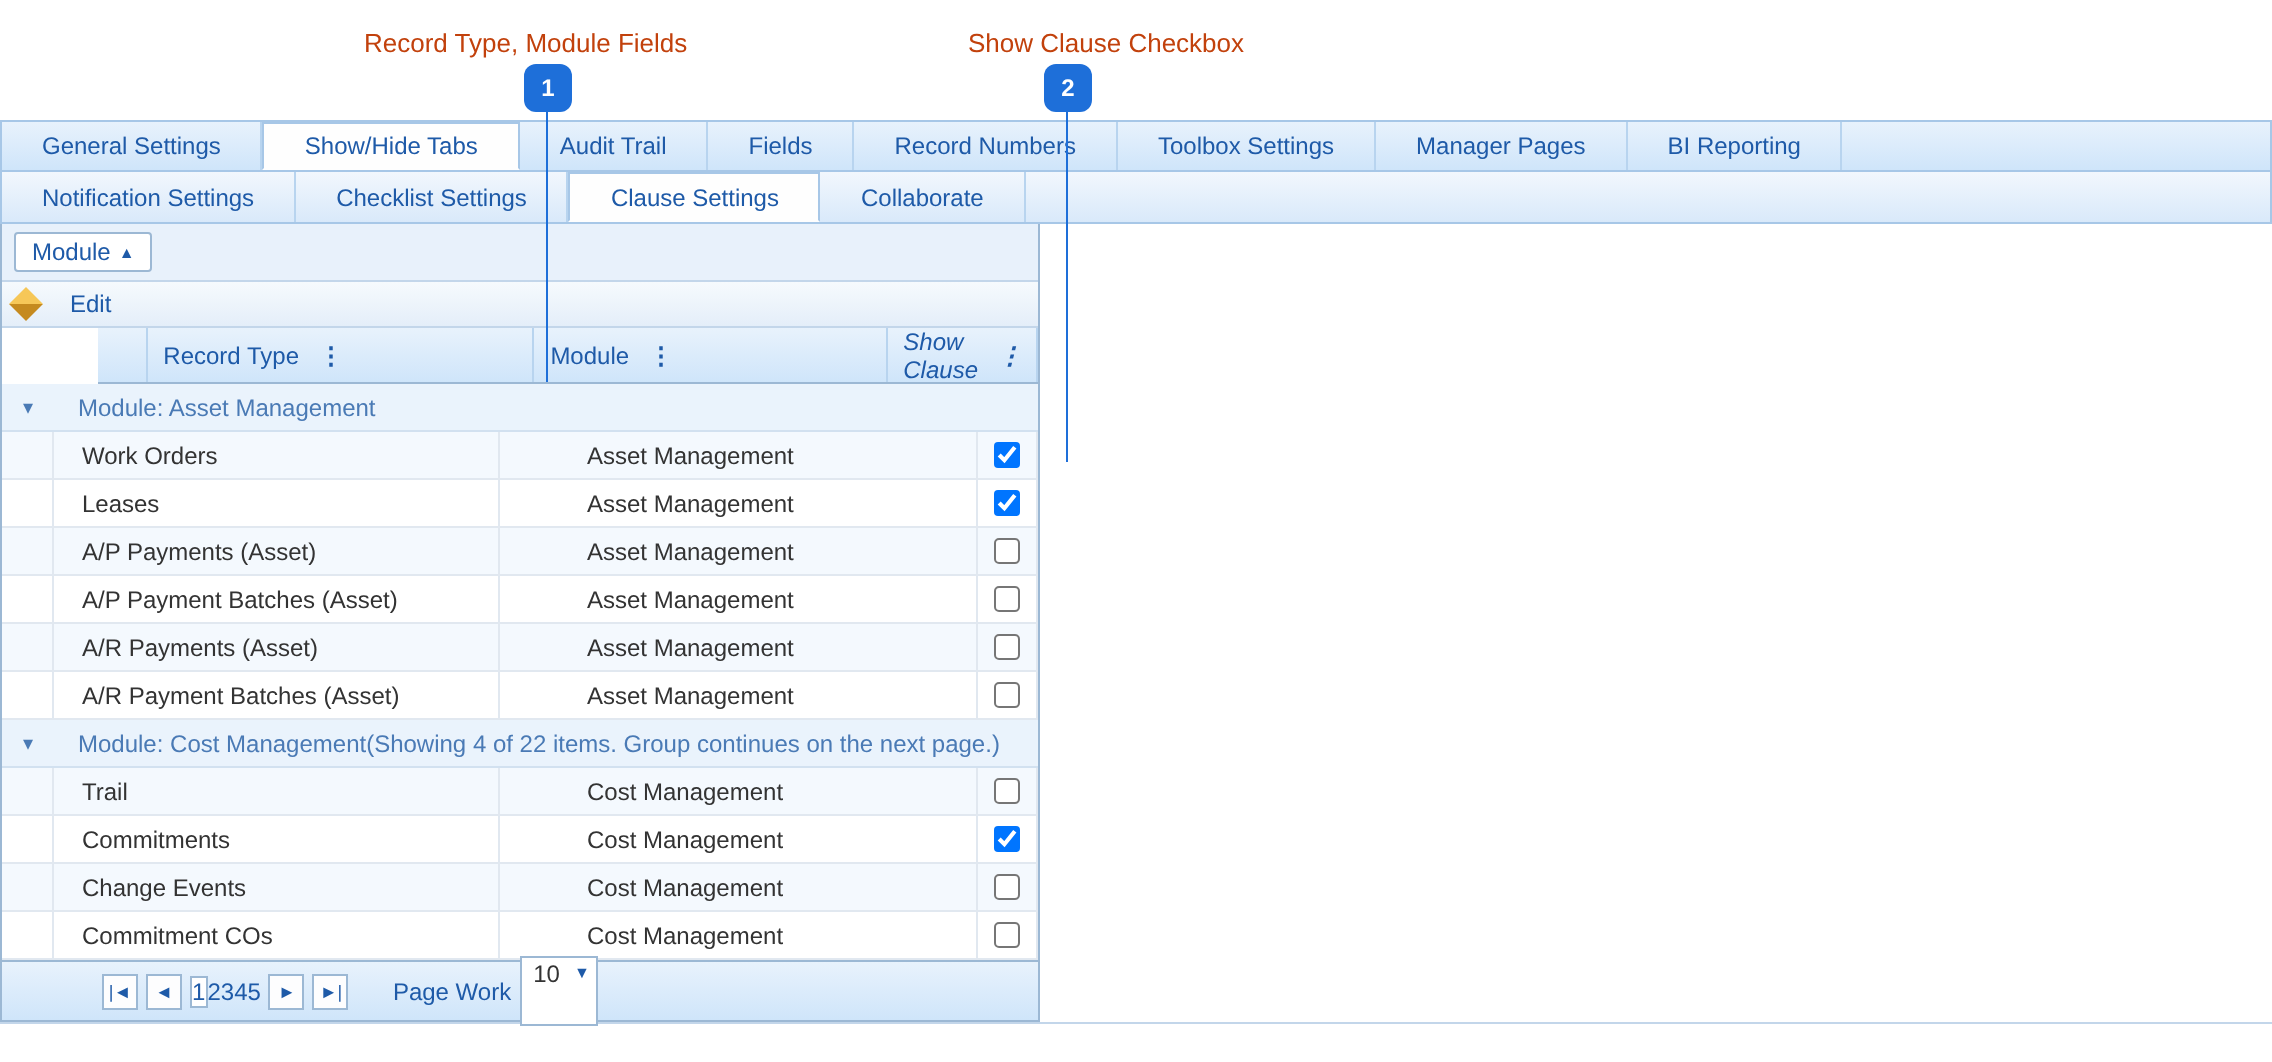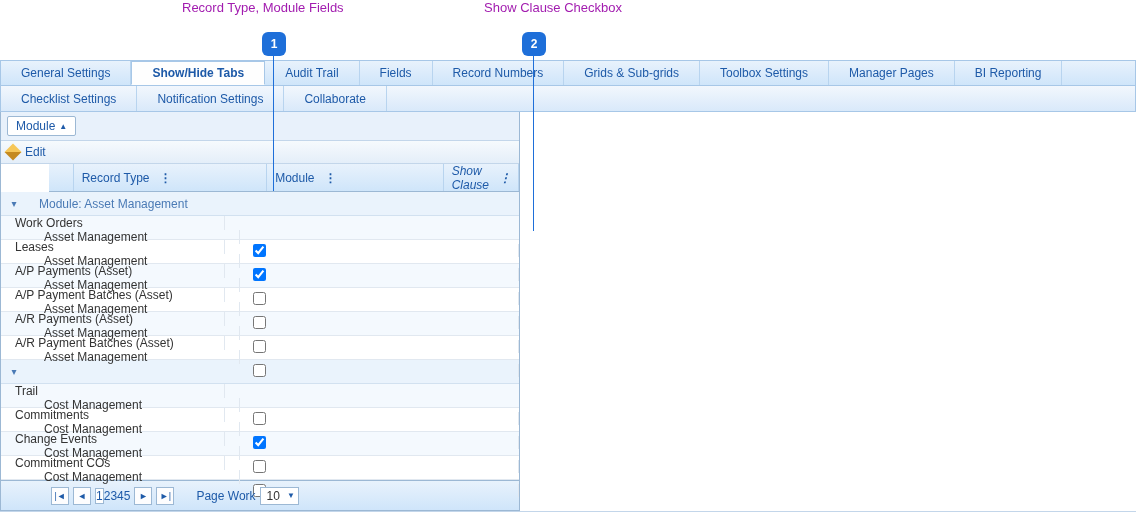--- a/index.html
+++ b/index.html
@@ -12,23 +12,23 @@
     position: relative;
   }
   
   .callouts {
     position: relative;
     height: 60px;
     width: 1136px;
   }
   .callout-label {
     position: absolute;
-    top: 0;
+    top: 14px;
     font-size: 13px;
-    color: #a21caf;
+    color: #c2410c;
   }
   .callout-badge {
     position: absolute;
     top: 32px;
     width: 24px;
     height: 24px;
     background: #1e6fd9;
     color: #fff;
     font-weight: bold;
     font-size: 12px;
@@ -59,21 +59,21 @@
     border-right: 1px solid #b8d4ef;
     cursor: pointer;
     white-space: nowrap;
   }
   .tabrow .tab.active {
     background: #fefefe;
     border: 1px solid #a7c7e7;
     border-bottom: 1px solid #fefefe;
     position: relative;
     top: 0;
-    font-weight: 700;
+    font-weight: 400;
     color: #1e5aa8;
   }
   .tabrow.secondary {
     background: linear-gradient(#f2f7fd, #d9e9fa);
     border-top: none;
   }
   
   .grid-wrap {
     width: 520px;
     border: 1px solid #9cb8d4;
@@ -98,21 +98,21 @@
   .group-chip .tri {
     font-size: 8px;
     color: #1e5aa8;
   }
   .toolbar {
     background: linear-gradient(#f6fafd, #e4eef9);
     border-bottom: 1px solid #c3d6ea;
     padding: 4px 6px;
     display: flex;
     align-items: center;
-    gap: 6px;
+    gap: 16px;
     color: #1e5aa8;
   }
   .pencil {
     width: 12px; height: 12px;
     background: linear-gradient(135deg,#f6c758 50%,#c58a1f 50%);
     transform: rotate(45deg);
   }
   
   .hdr {
     display: flex;
@@ -156,21 +156,20 @@
     font-size: 10px;
   }
   .grouphdr .gtxt { padding-left: 12px; }
   
   .row {
     display: flex;
     border-bottom: 1px solid #e1e8f0;
     height: 24px;
     align-items: stretch;
     background: #fff;
-    flex-direction: column;
   }
   .row.alt { background: #f4f9fe; }
   .row .cell {
     border-right: 1px solid #e1e8f0;
     padding: 0 8px;
     display: flex;
     align-items: center;
     color: #333;
   }
   .cell.exp { width:26px; }
@@ -201,21 +200,21 @@
   .pgnum {
     width: 14px; text-align:center; cursor:pointer; color:#1e5aa8;
   }
   .pgnum.cur {
     border:1px solid #9cb8d4; background:#fff;
   }
   .pgsize-label { margin-left: 18px; }
   .pgsize {
     border:1px solid #9cb8d4;
     background:#fff;
-    padding: 1px 18px 1px 6px;
+    padding: 1px 18px 18px 6px;
     position: relative;
     color:#333;
     text-align:center;
   }
   .pgsize .dd {
     position:absolute; right:3px; top:3px; font-size:8px; color:#1e5aa8;
   }
   .bottom-line {
     width:1136px;
     border-top:1px solid #c3d6ea;
@@ -234,29 +233,29 @@
   <div class="callout-badge" style="left:522px;">2</div>
   <div class="callout-line" style="left:533px; top:56px; height:175px;"></div>
 </div>
 
 <div class="tabrow" id="tabs-main">
     <div class="tab">General Settings</div>
     <div class="tab active">Show/Hide Tabs</div>
     <div class="tab">Audit Trail</div>
     <div class="tab">Fields</div>
     <div class="tab">Record Numbers</div>
-    <div class="tab">Grids &amp; Sub-grids</div>
     <div class="tab">Toolbox Settings</div>
     <div class="tab">Manager Pages</div>
     <div class="tab">BI Reporting</div>
   </div>
 
 <div class="tabrow secondary" id="tabs-sub">
+    <div class="tab">Notification Settings</div>
     <div class="tab">Checklist Settings</div>
-    <div class="tab">Notification Settings</div>
+    <div class="tab active">Clause Settings</div>
     <div class="tab">Collaborate</div>
   </div>
 
 <div class="grid-wrap">
   <div class="group-bar">
     <span class="group-chip">
       <span>Module</span>
       <span class="tri">▲</span>
     </span>
   </div>
@@ -327,20 +326,21 @@
       <div class="row">
         <div class="cell exp"></div>
         <div class="cell rt">A/R Payment Batches (Asset)</div>
         <div class="cell mod">Asset Management</div>
         <div class="cell sc">
           <input type="checkbox" style="">
         </div>
       </div>
       <div class="grouphdr">
         <span class="caret">▾</span>
+        <span class="gtxt">Module: Cost Management(Showing 4 of 22 items. Group continues on the next page.)</span>
       </div>
       <div class="row alt">
         <div class="cell exp"></div>
         <div class="cell rt">Trail</div>
         <div class="cell mod">Cost Management</div>
         <div class="cell sc">
           <input type="checkbox" style="">
         </div>
       </div>
       <div class="row">

